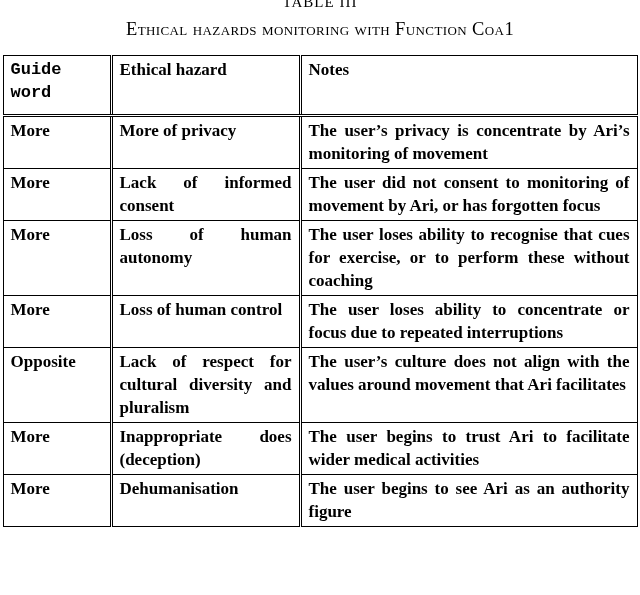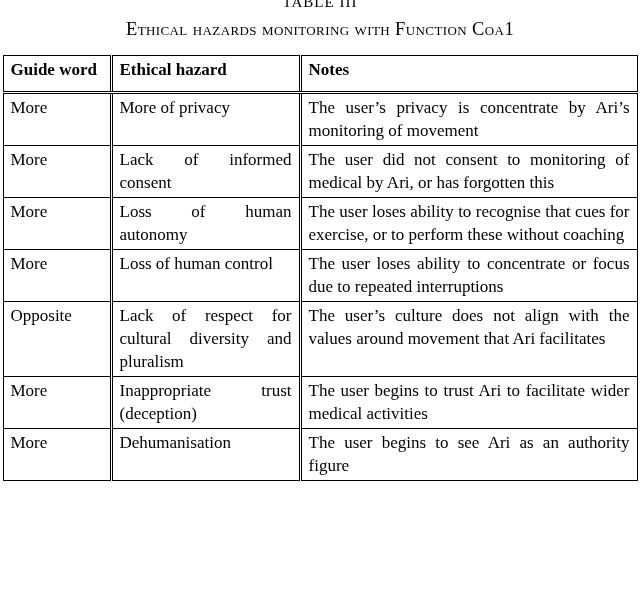--- a/index.html
+++ b/index.html
@@ -40,41 +40,42 @@
     table-layout: fixed;
   }
   table.ethics th,
   table.ethics td {
     border: 1px solid #000;
     vertical-align: top;
     font-size: 17px;
     line-height: 23px;
     padding: 2px 7px 3px 7px;
     overflow: hidden;
+    font-weight: bold;
   }
   
   table.ethics th + th,
   table.ethics td + td {
     border-left: 3px double #000;
   }
   
   table.ethics thead th {
     border-bottom: 3px double #000;
     text-align: left;
     font-weight: bold;
     padding-bottom: 10px;
   }
   col.c-guide  { width: 108px; }
   col.c-hazard { width: 189px; }
   col.c-notes  { width: 337px; }
   td.guide-cell {
     padding-left: 10px;
     text-align: left;
   }
-  th.guide-head { padding-left: 10px; }
+  th.guide-head { padding-left: 10px; font-family: Liberation Mono, monospace; }
   td.hazard-cell,
   td.notes-cell {
     text-align: justify;
     text-justify: inter-word;
   }
 </style>
 </head>
 <body>
 
 <div class="page">
@@ -98,40 +99,40 @@
     </thead>
     <tbody>
       <tr>
         <td class="guide-cell">More</td>
         <td class="hazard-cell">More of privacy</td>
         <td class="notes-cell">The user’s privacy is concentrate by Ari’s monitoring of movement</td>
       </tr>
       <tr>
         <td class="guide-cell">More</td>
         <td class="hazard-cell">Lack of informed consent</td>
-        <td class="notes-cell">The user did not consent to monitoring of medical by Ari, or has forgotten this</td>
+        <td class="notes-cell">The user did not consent to monitoring of movement by Ari, or has forgotten focus</td>
       </tr>
       <tr>
         <td class="guide-cell">More</td>
         <td class="hazard-cell">Loss of human autonomy</td>
         <td class="notes-cell">The user loses ability to recognise that cues for exercise, or to perform these without coaching</td>
       </tr>
       <tr>
         <td class="guide-cell">More</td>
         <td class="hazard-cell">Loss of human control</td>
         <td class="notes-cell">The user loses ability to concentrate or focus due to repeated interruptions</td>
       </tr>
       <tr>
         <td class="guide-cell">Opposite</td>
         <td class="hazard-cell">Lack of respect for cultural diversity and pluralism</td>
         <td class="notes-cell">The user’s culture does not align with the values around movement that Ari facilitates</td>
       </tr>
       <tr>
         <td class="guide-cell">More</td>
-        <td class="hazard-cell">Inappropriate trust (deception)</td>
+        <td class="hazard-cell">Inappropriate does (deception)</td>
         <td class="notes-cell">The user begins to trust Ari to facilitate wider medical activities</td>
       </tr>
       <tr>
         <td class="guide-cell">More</td>
         <td class="hazard-cell">Dehumanisation</td>
         <td class="notes-cell">The user begins to see Ari as an authority figure</td>
       </tr>
     </tbody>
   </table>
 

